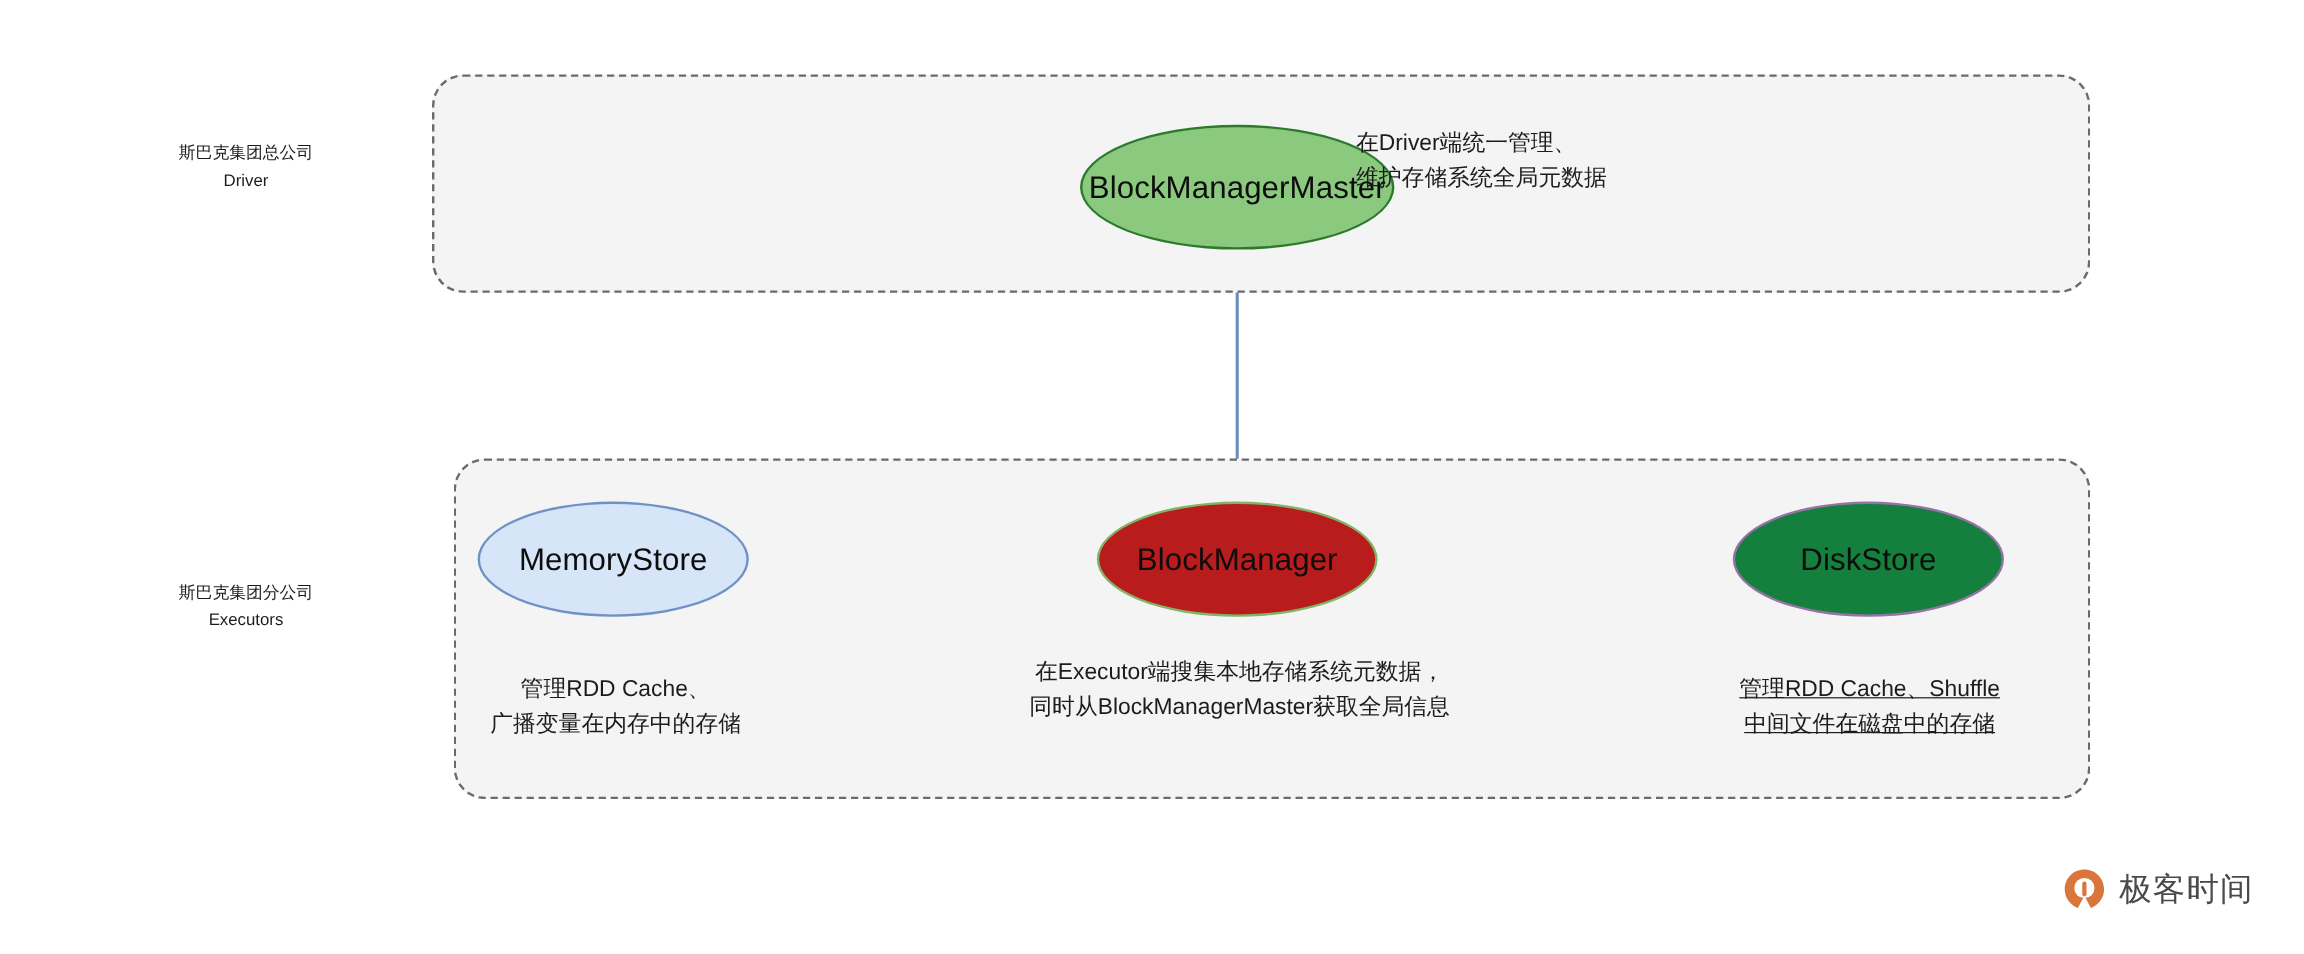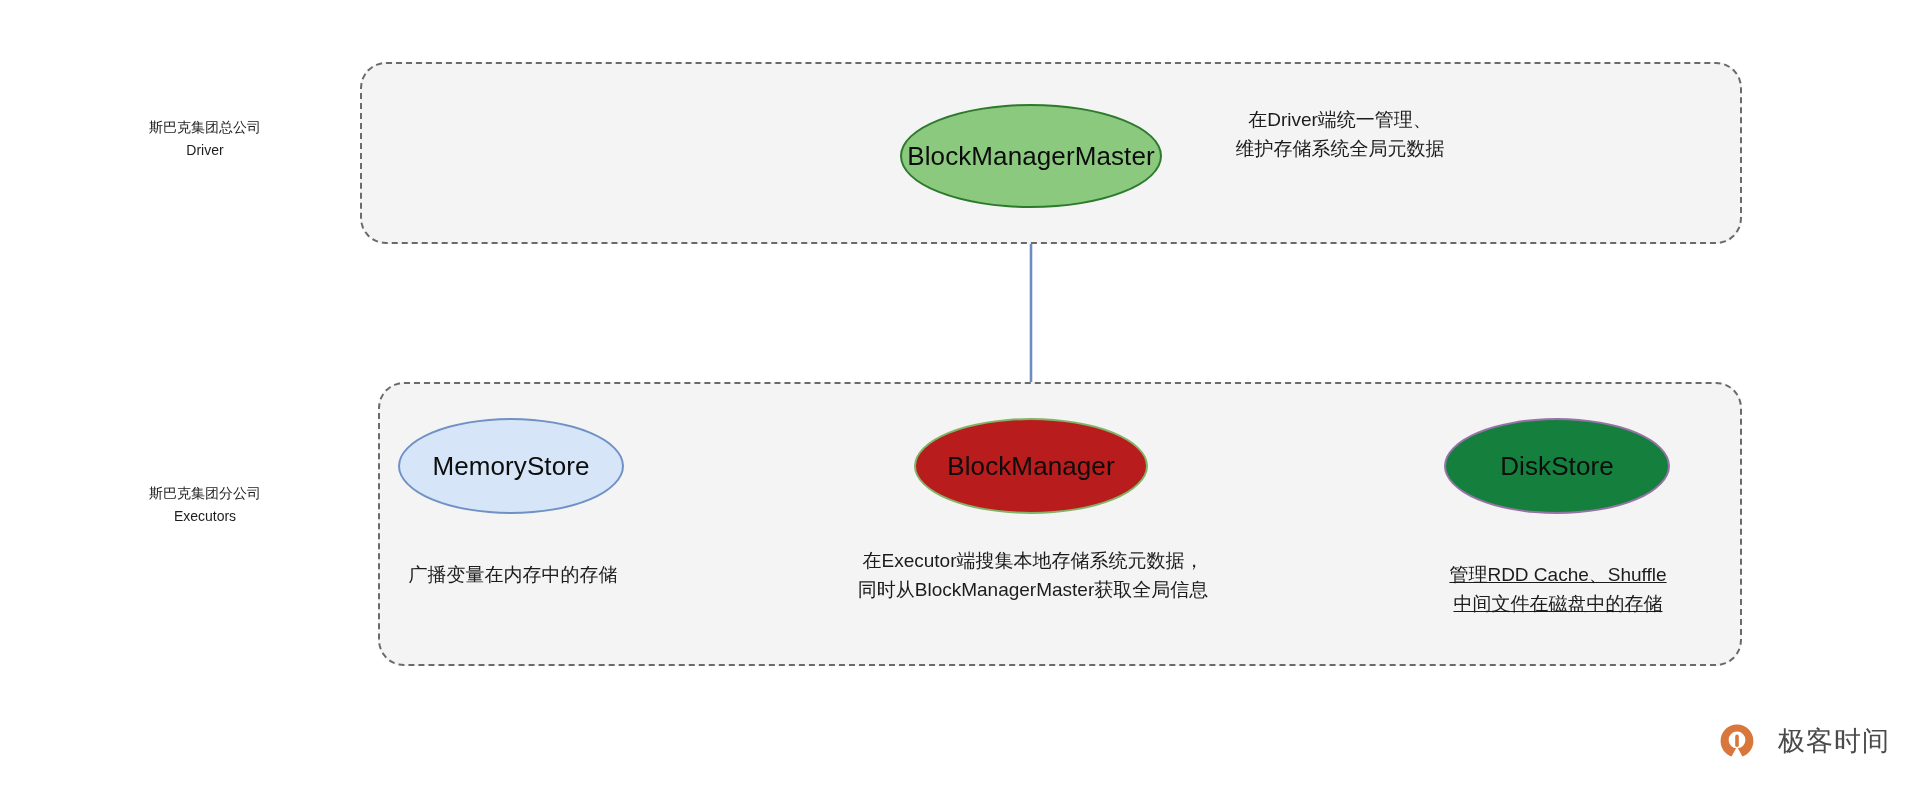--- a/index.html
+++ b/index.html
@@ -88,32 +88,32 @@
   .annotation {
     position: absolute;
     text-align: center;
     line-height: 1.55;
     font-size: 19px;
     color: #1c1c1c;
     white-space: nowrap;
   }
   .annotation span { display: block; }
 
-  #driver-annotation        { left: 1130px; top: 105px; width: 420px; text-align: center; }
+  #driver-annotation        { left: 1130px; top: 105px; width: 420px; text-align: left; }
   #memorystore-annotation   { left: 370px;  top: 560px; width: 286px; }
   #blockmanager-annotation  { left: 800px;  top: 546px; width: 466px; }
   #diskstore-annotation     { left: 1408px; top: 560px; width: 300px; text-decoration: underline; }
 
   
   #watermark {
     position: absolute;
     left: 1718px; top: 722px;
     display: flex;
     align-items: center;
-    gap: 22px;
+    gap: 10px;
   }
   #watermark-text {
     font-size: 27px;
     color: #4a4a4a;
     letter-spacing: 1px;
     white-space: nowrap;
   }
 </style>
 </head>
 <body>
@@ -159,20 +159,21 @@
 <div class="node" id="node-diskstore">
   <span>DiskStore</span>
 </div>
 
 <div class="annotation" id="driver-annotation">
   <span>在Driver端统一管理、</span>
   <span>维护存储系统全局元数据</span>
 </div>
 
 <div class="annotation" id="memorystore-annotation">
+  <span>管理RDD Cache、</span>
   <span>广播变量在内存中的存储</span>
 </div>
 
 <div class="annotation" id="blockmanager-annotation">
   <span>在Executor端搜集本地存储系统元数据，</span>
   <span>同时从BlockManagerMaster获取全局信息</span>
 </div>
 
 <div class="annotation" id="diskstore-annotation">
   <span>管理RDD Cache、Shuffle</span>

